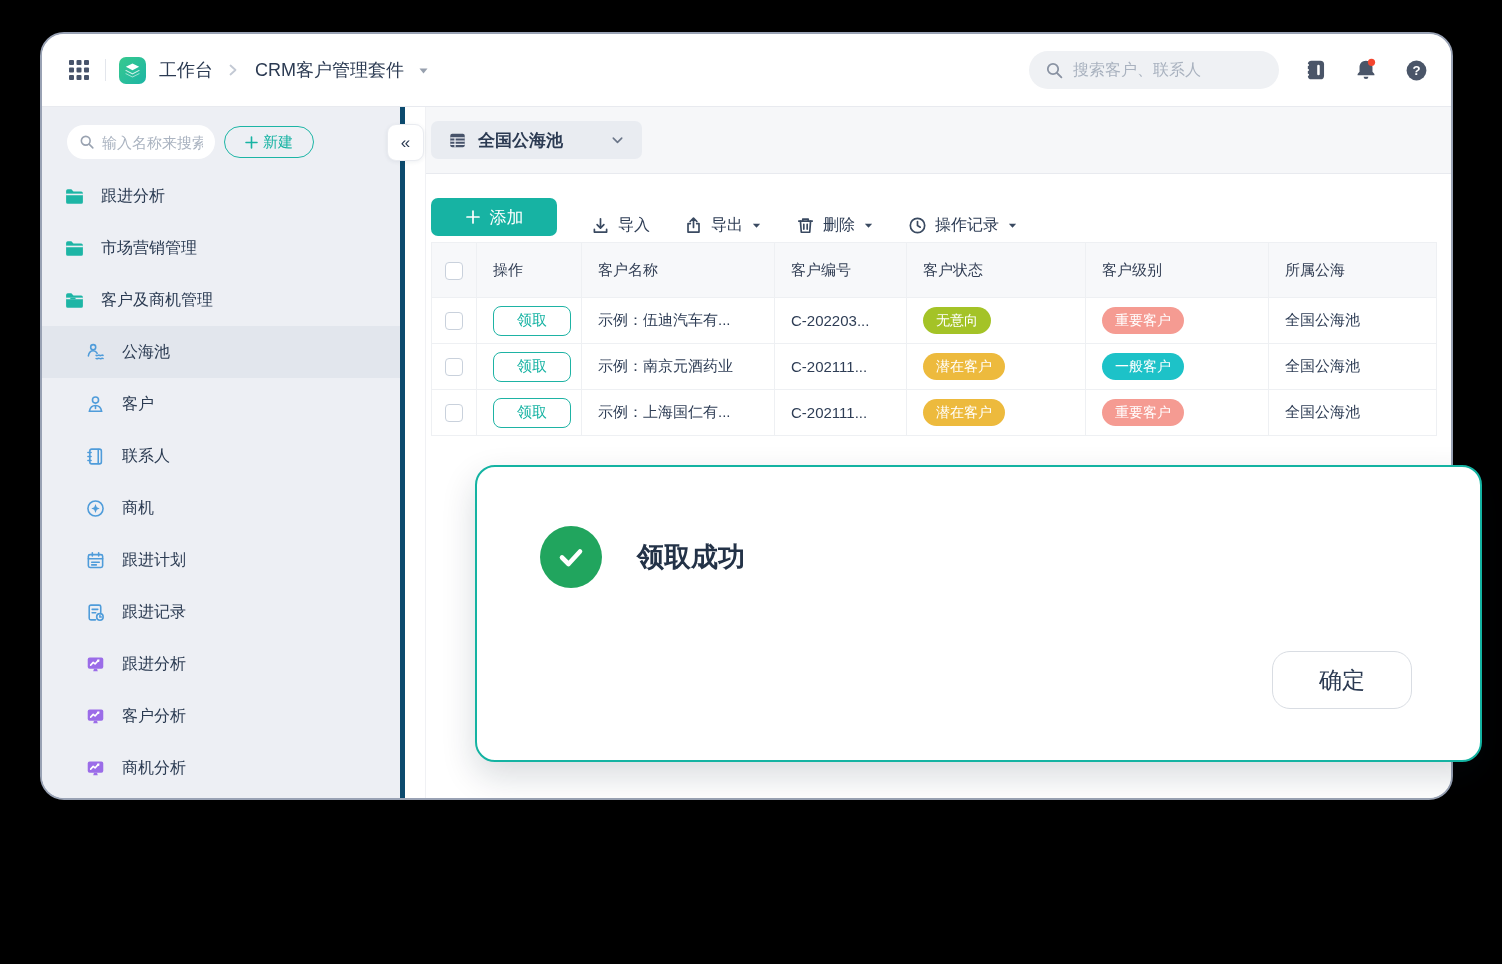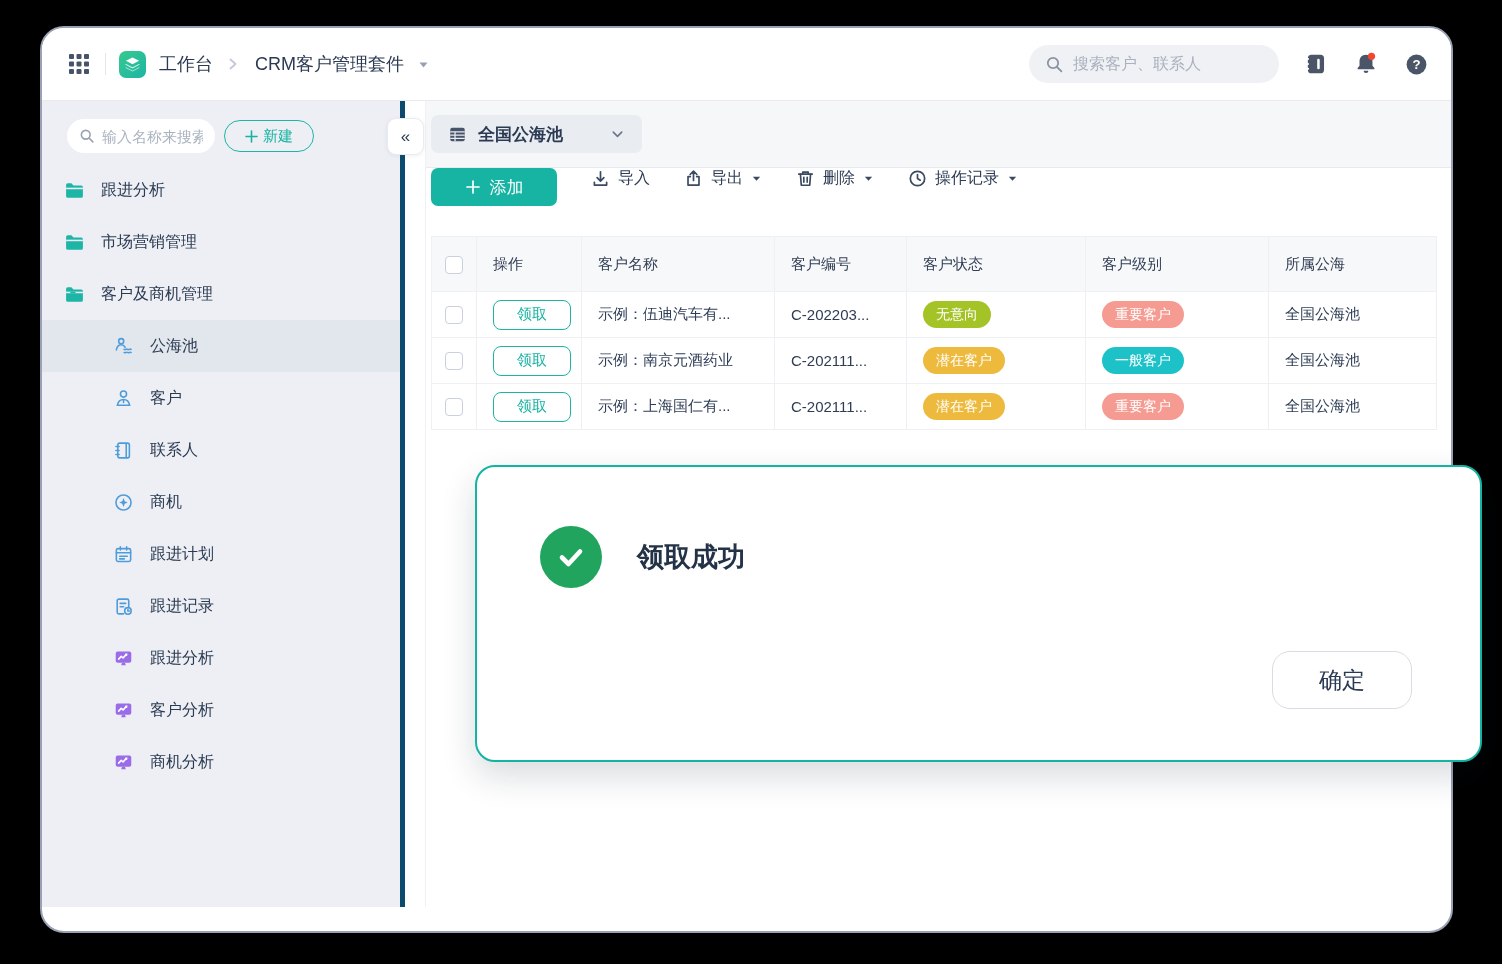--- a/index.html
+++ b/index.html
@@ -1,18 +1,18 @@
 <!DOCTYPE html>
 <html><head>
 <meta charset="utf-8">
 <style>
   * { margin:0; padding:0; box-sizing:border-box; }
   html,body { width:1502px; height:964px; background:#000; font-family:"Liberation Sans","DejaVu Sans",sans-serif; color:#2b3a52; }
   .window {
-    position:absolute; left:40px; top:26px; width:1413px; height:907px;
+    position:absolute; left:40px; top:32px; width:1413px; height:768px;
     background:#fff; border:2px solid #99a2b4; border-radius:24px; overflow:hidden;
   }
   
   .topbar { height:73px; background:#fff; border-bottom:1px solid #e8eaef; display:flex; align-items:center; padding:0 22px 0 24px; }
   .topbar-left { display:flex; align-items:center; gap:13px; }
   .v-divider { width:1px; height:22px; background:#e3e6ec; }
   .app-logo { width:27px; height:27px; border-radius:7px; background:linear-gradient(135deg,#37c98e,#1db5a5); display:flex; align-items:center; justify-content:center; }
   .app-name, .crumb-title { font-size:18px; font-weight:500; color:#2b3a52; }
   .crumb-title { margin-left:2px; }
   .topbar-right { margin-left:auto; display:flex; align-items:center; gap:24px; }
@@ -24,32 +24,32 @@
   .body-row { display:flex; height:806px; }
   .sidebar { width:363px; background:#edeff4; border-right:5px solid #0c4a6e; padding:18px 0 0 0; position:relative; flex-shrink:0; }
   .side-top { display:flex; align-items:center; gap:9px; padding:0 86px 0 25px; }
   .side-search { flex:1; height:34px; background:#fff; border-radius:17px; display:flex; align-items:center; gap:7px; padding:0 12px; }
   .side-search input { border:none; outline:none; background:transparent; font-size:15px; width:100%; color:#5a6578; font-family:inherit;}
   .side-search input::placeholder { color:#abb4c1; }
   .new-btn { height:32px; min-width:90px; border-radius:16px; border:1px solid #1db5a5; background:transparent; color:#17b3a3; font-size:15px; display:flex; align-items:center; justify-content:center; gap:5px; cursor:pointer; font-family:inherit; }
   .collapse-btn { position:absolute; left:345px; top:17px; width:37px; height:37px; background:#fff; border:1px solid #e9ebf0; border-radius:9px; box-shadow:0 1px 4px rgba(40,60,90,.08); display:flex; align-items:center; justify-content:center; font-size:17px; color:#2b3a52; cursor:pointer; z-index:6; }
   .nav { margin-top:11px; }
   .nav-item { height:52px; display:flex; align-items:center; gap:16px; padding-left:22px; font-size:16px; color:#2b3b52; cursor:pointer; }
-  .nav-item.sub { padding-left:71px; }
+  .nav-item.sub { padding-left:43px; }
   .nav-item.selected { background:#e2e6ed; }
   .nav-ico { width:21px; height:21px; display:flex; align-items:center; justify-content:center; flex-shrink:0; }
   
   .main { flex:1; display:flex; background:#fff; min-width:0; }
   .gutter { width:21px; background:#fff; border-right:1px solid #f0f1f4; flex-shrink:0; }
   .content { flex:1; display:flex; flex-direction:column; min-width:0; }
   .view-strip { height:67px; background:#f6f7f9; border-bottom:1px solid #e8eaef; display:flex; align-items:center; padding-left:5px; }
   .view-chip { height:38px; background:#e9ecf1; border-radius:7px; display:flex; align-items:center; gap:11px; padding:0 17px; cursor:pointer; }
   .view-chip .label { font-size:17px; font-weight:600; color:#2b3a52; }
   .view-chip .chev { margin-left:36px; display:flex; }
-  .toolbar { height:62px; display:flex; align-items:flex-start; padding:0 14px 0 5px; gap:34px; }
+  .toolbar { height:62px; display:flex; align-items:flex-end; padding:0 14px 0 5px; gap:34px; }
   .add-btn { width:126px; height:38px; background:#17b3a3; border:none; border-radius:7px; color:#fff; font-size:17px; display:flex; align-items:center; justify-content:center; gap:9px; cursor:pointer; font-family:inherit; }
   .tool-link { display:flex; align-items:center; gap:8px; font-size:16px; color:#2e3d55; cursor:pointer; white-space:nowrap; }
   .toolbar-right { margin-left:auto; display:flex; align-items:center; gap:30px; }
   .eye-btn { width:40px; height:40px; border-radius:9px; background:#e4f6f1; display:flex; align-items:center; justify-content:center; cursor:pointer; }
   
   .table-wrap { margin:6px 14px 0 5px; }
   table { border-collapse:collapse; width:100%; table-layout:fixed; }
   th, td { border:1px solid #eef0f3; font-size:15px; color:#2e3d55; text-align:left; overflow:hidden; white-space:nowrap; }
   thead th { height:55px; background:#f7f8fa; font-weight:400; color:#333f55; padding-left:16px; }
   tbody td { height:46px; padding-left:16px; }

